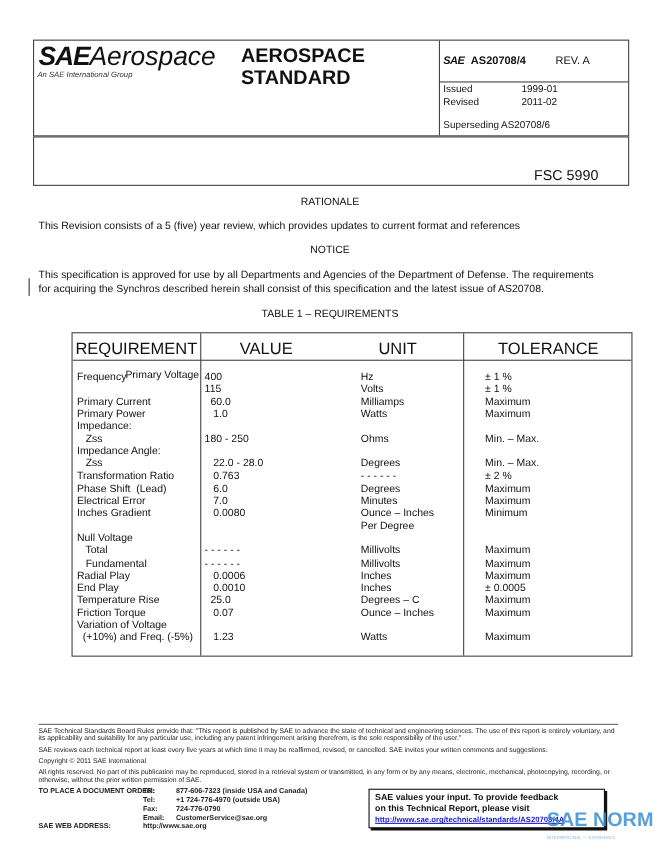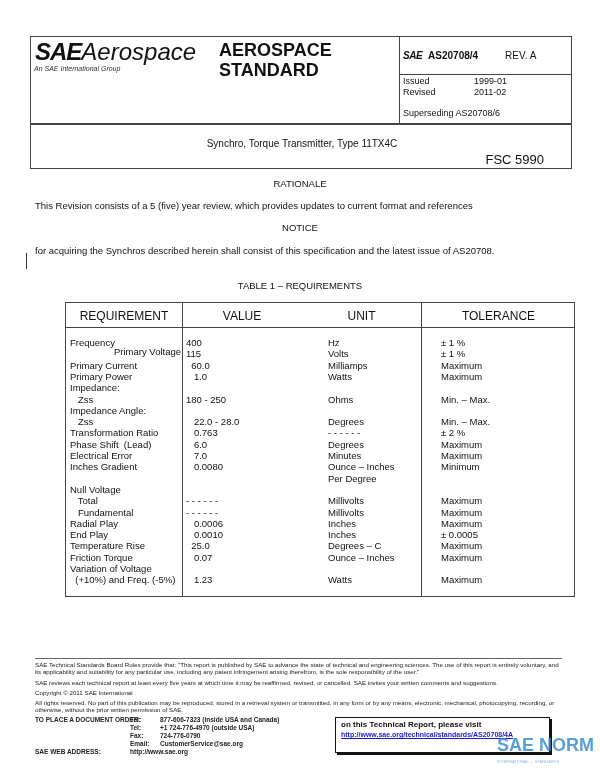--- a/index.html
+++ b/index.html
@@ -22,21 +22,21 @@
               border:1px solid #444; box-sizing:border-box; }
   .title-text { position:absolute; left:0; width:542px; text-align:center; top:13px; font-size:10px; }
   .fsc { position:absolute; right:27px; top:27px; font-size:13px; }
   .center { position:absolute; left:0; width:600px; text-align:center; font-size:9.5px; }
   .para { position:absolute; left:35px; width:540px; font-size:9.5px; line-height:12px; }
   .changebar { position:absolute; left:26px; top:253px; width:1px; height:16px; background:#333; }
   .tbl { position:absolute; left:65px; top:302px; width:510px; height:295px;
          border:1px solid #444; box-sizing:border-box; }
   .tbl .hline { position:absolute; left:0; right:0; top:24px; border-top:1px solid #444; }
   .tbl .vl { position:absolute; top:0; bottom:0; border-left:1px solid #444; }
-  .th { position:absolute; top:6px; font-size:12px; text-align:center; }
+  .th { position:absolute; top:6px; font-size:15px; text-align:center; }
   .cell { position:absolute; font-size:9.5px; line-height:11.3px; white-space:pre; }
   .rule { position:absolute; left:35px; top:658px; width:527px; border-top:1px solid #666; }
   .fine { position:absolute; left:35px; width:530px; font-size:6.2px; line-height:7.4px; color:#222; }
   .order { position:absolute; font-size:6.5px; font-weight:bold; line-height:8px; color:#222; }
   .feedback { position:absolute; left:335px; top:717px; width:215px; height:36px;
               border:1.5px solid #111; box-shadow:2px 2px 0 #111; box-sizing:border-box;
               padding:2px 5px; font-size:8px; font-weight:bold; line-height:10px; }
   .feedback a { color:#1a1acc; text-decoration:underline; font-size:7px; }
   .wm { position:absolute; left:497px; top:735px; color:#3a8fd0; font-weight:bold; font-size:18px;
         opacity:0.85; letter-spacing:0px; }
@@ -61,48 +61,48 @@
   <span class="mini">SAE</span><span>AS20708/4</span>
 </div>
 <div class="rev">REV. A</div>
 <div class="kv" style="left:403px;top:76px;">Issued</div>
 <div class="kv" style="left:474px;top:76px;">1999-01</div>
 <div class="kv" style="left:403px;top:87px;">Revised</div>
 <div class="kv" style="left:474px;top:87px;">2011-02</div>
 <div class="kv" style="left:403px;top:108px;">Superseding AS20708/6</div>
 
 <div class="titlebox">
-  <div class="title-text">Synchro, Torque Transmitter, Type 11TX4C</div>
   <div class="fsc">FSC 5990</div>
 </div>
 
 <div class="center" style="top:178px;">RATIONALE</div>
 <div class="para" style="top:200px;">This Revision consists of a 5 (five) year review, which provides updates to current format and references</div>
 
 <div class="center" style="top:222px;">NOTICE</div>
 <div class="changebar"></div>
 <div class="para" style="top:245px;">
+  <div>This specification is approved for use by all Departments and Agencies of the Department of Defense. The requirements</div>
   <div>for acquiring the Synchros described herein shall consist of this specification and the latest issue of AS20708.</div>
 </div>
 
 <div class="center" style="top:280px;">TABLE 1 – REQUIREMENTS</div>
 <div class="tbl">
   <div class="hline"></div>
   <div class="vl" style="left:116px;"></div>
   <div class="vl" style="left:355px;"></div>
   <div class="th" style="left:0;width:116px;">REQUIREMENT</div>
   <div class="th" style="left:116px;width:120px;">VALUE</div>
   <div class="th" style="left:236px;width:119px;">UNIT</div>
   <div class="th" style="left:355px;width:155px;">TOLERANCE</div>
   <div id="tbl-rows">
       <div class="cell" style="left: 4px; top: 34px;">Frequency</div>
       <div class="cell" style="left: 120px; top: 34px;">400</div>
       <div class="cell" style="left: 262px; top: 34px;">Hz</div>
       <div class="cell" style="left: 375px; top: 34px;">± 1 %</div>
-      <div class="cell" style="left: 4px; top: 43px; padding-left: 44px;">Primary Voltage</div>
+      <div class="cell" style="left: 4px; top: 33px; padding-left: 44px;">Primary Voltage</div>
       <div class="cell" style="left: 120px; top: 45.3px;">115</div>
       <div class="cell" style="left: 262px; top: 45.3px;">Volts</div>
       <div class="cell" style="left: 375px; top: 45.3px;">± 1 %</div>
       <div class="cell" style="left: 4px; top: 56.6px;">Primary Current</div>
       <div class="cell" style="left: 120px; top: 56.6px;">  60.0</div>
       <div class="cell" style="left: 262px; top: 56.6px;">Milliamps</div>
       <div class="cell" style="left: 375px; top: 56.6px;">Maximum</div>
       <div class="cell" style="left: 4px; top: 67.9px; text-align: center;">Primary Power</div>
       <div class="cell" style="left: 120px; top: 67.9px;">   1.0</div>
       <div class="cell" style="left: 262px; top: 67.9px;">Watts</div>
@@ -194,17 +194,18 @@
 <div class="order" style="left:130px;top:724px;">Tel:</div>
 <div class="order" style="left:160px;top:724px;">+1 724-776-4970 (outside USA)</div>
 <div class="order" style="left:130px;top:732px;">Fax:</div>
 <div class="order" style="left:160px;top:732px;">724-776-0790</div>
 <div class="order" style="left:130px;top:740px;">Email:</div>
 <div class="order" style="left:160px;top:740px;">CustomerService@sae.org</div>
 <div class="order" style="left:35px;top:748px;">SAE WEB ADDRESS:</div>
 <div class="order" style="left:130px;top:748px;">http://www.sae.org</div>
 
 <div class="feedback">
+  <div>SAE values your input. To provide feedback</div>
   <div>on this Technical Report, please visit</div>
   <a>http://www.sae.org/technical/standards/AS20708/4A</a>
 </div>
 <div class="wm">SAE NORM</div>
 <div class="wm-sub">INTERNATIONAL — STANDARDS</div>
 
 </body></html>

